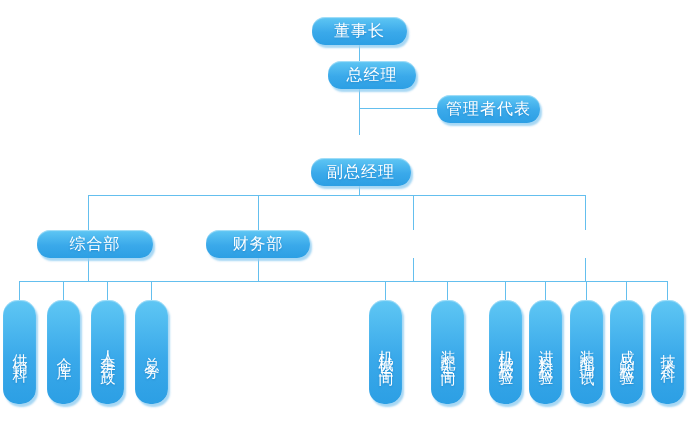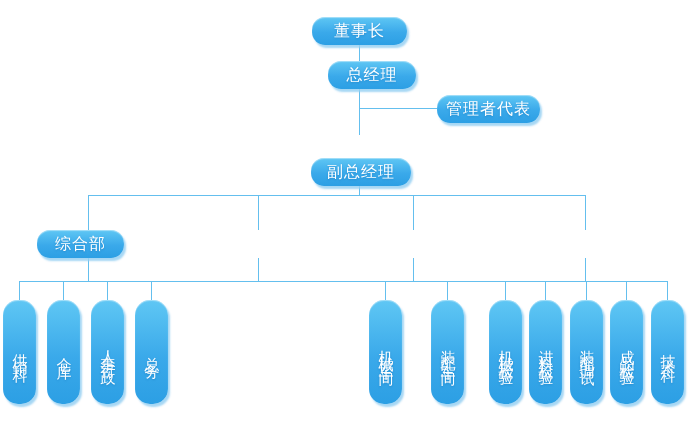--- a/index.html
+++ b/index.html
@@ -87,21 +87,22 @@
   <div class="line v" style="left:545px; top:281px; height:20px;"></div>
   <div class="line v" style="left:586px; top:281px; height:20px;"></div>
   <div class="line v" style="left:626px; top:281px; height:20px;"></div>
   <div class="line v" style="left:667px; top:281px; height:20px;"></div>
 
   <div class="node h-node" style="left:312px; top:17px; width:95px;">董事长</div>
   <div class="node h-node" style="left:328px; top:61px; width:88px;">总经理</div>
   <div class="node h-node" style="left:437px; top:95px; width:103px;">管理者代表</div>
   <div class="node h-node" style="left:311px; top:151px; width:100px;margin-top:7px;">副总经理</div>
 
-  <div class="node h-node" style="left:37px; top:230px; width:87px;">综合部</div>
+  <div class="node h-node" style="left:37px; top:230px; width:116px;">综合部</div>
+  <div class="node h-node" style="left:206px; top:230px; width:104px;">财务部</div>
 
   <div class="node v-node" style="left:3px; top:300px;">供销科</div>
   <div class="node v-node" style="left:47px; top:300px;">仓库</div>
   <div class="node v-node" style="left:91px; top:300px;">人事行政</div>
   <div class="node v-node" style="left:135px; top:300px;">总务</div>
   <div class="node v-node" style="left:369px; top:300px;">机械车间</div>
   <div class="node v-node" style="left:431px; top:300px;">装配车间</div>
   <div class="node v-node" style="left:489px; top:300px;">机械检验</div>
   <div class="node v-node" style="left:529px; top:300px;">进料检验</div>
   <div class="node v-node" style="left:570px; top:300px;">装配调试</div>

